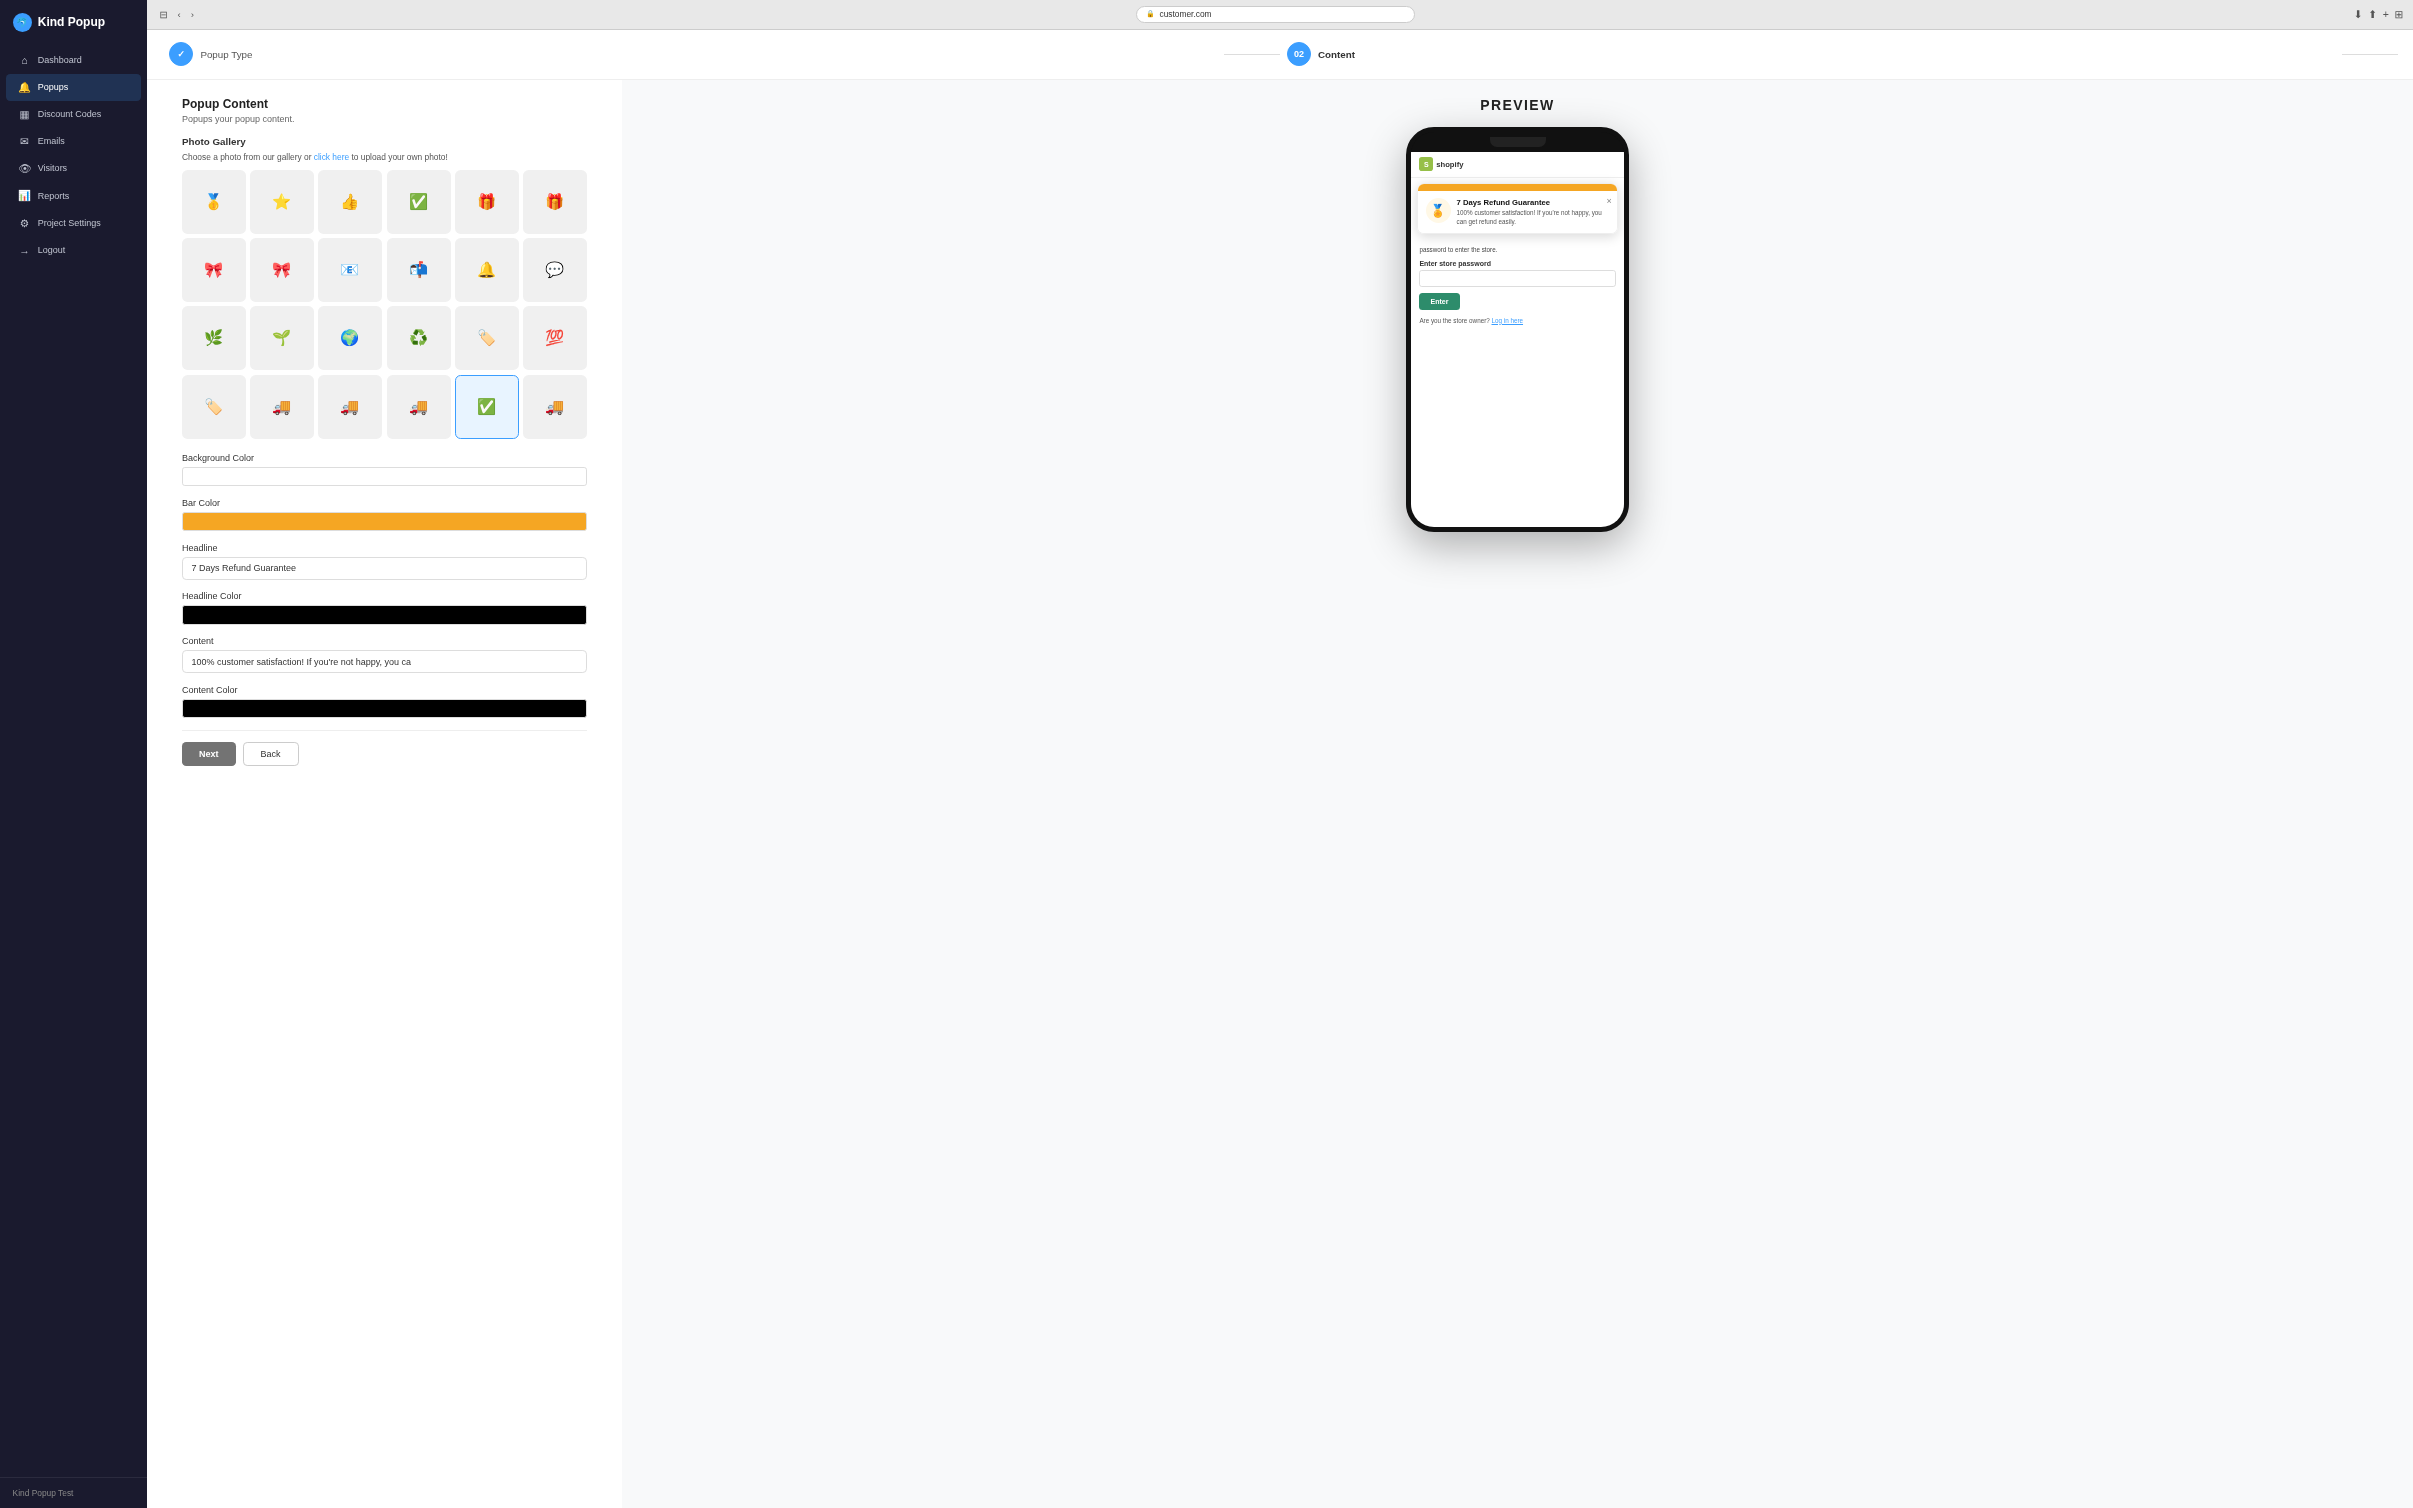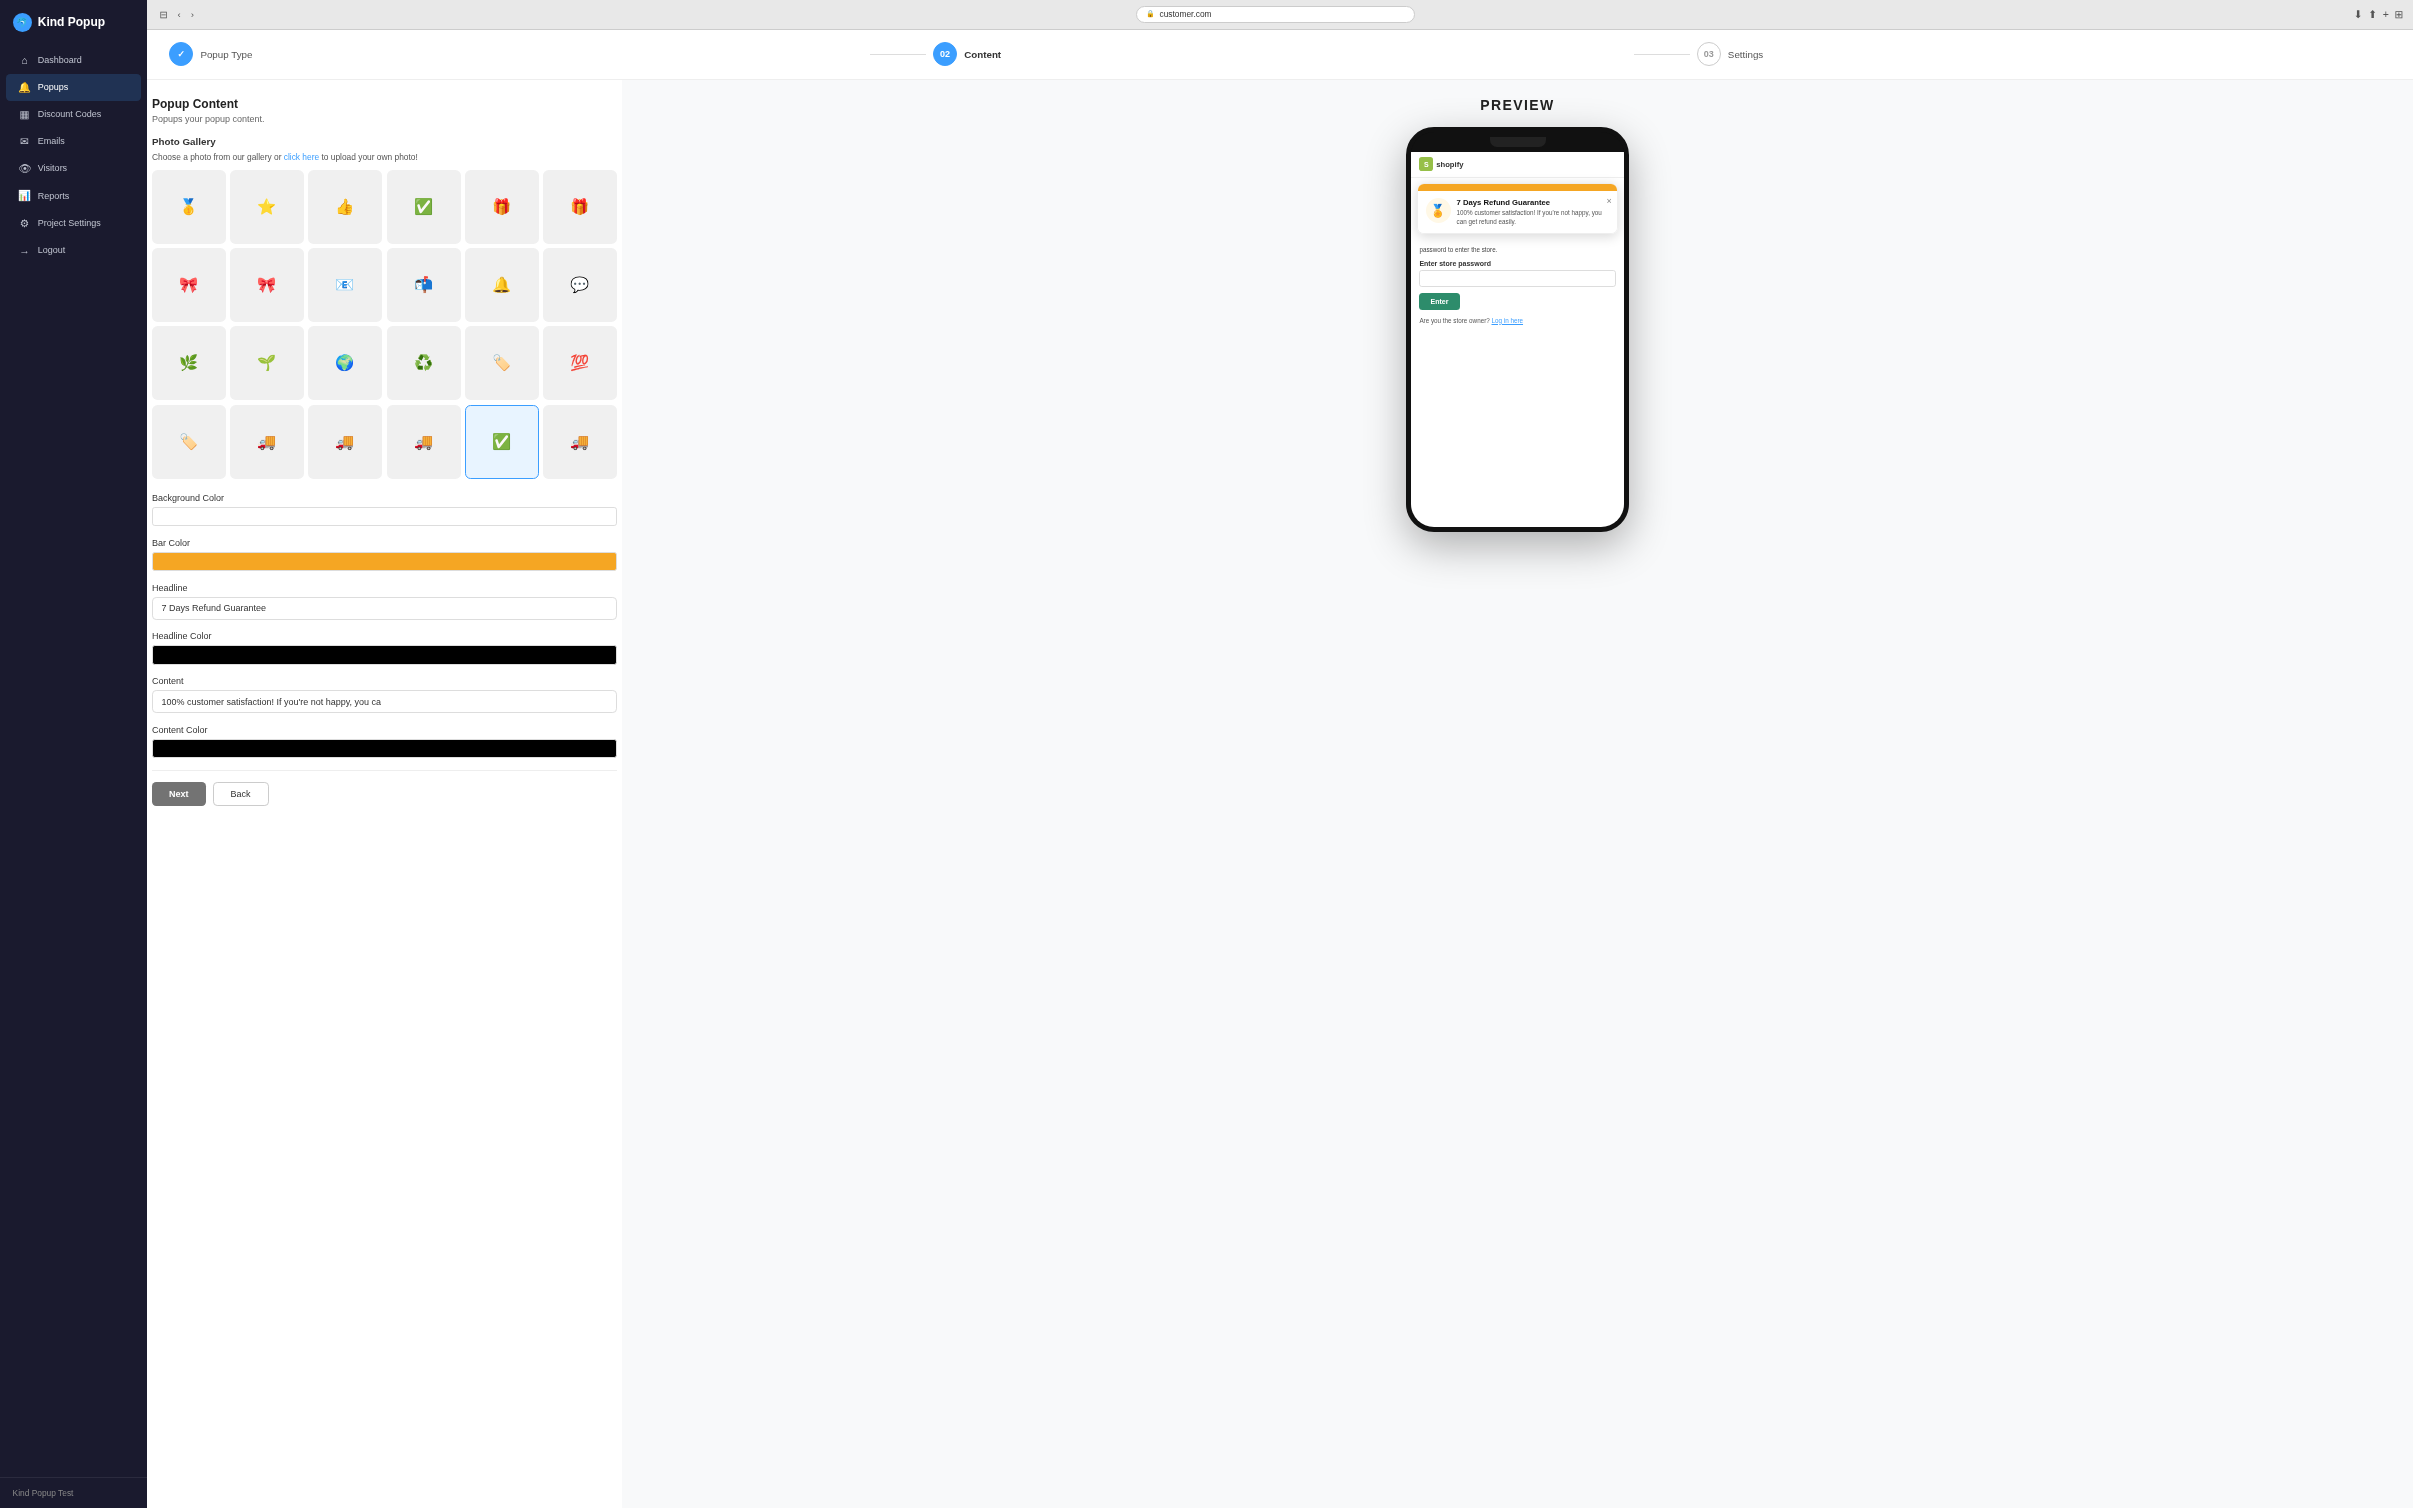--- a/index.html
+++ b/index.html
@@ -130,21 +130,21 @@
     
     .body-layout {
       display: flex;
       flex: 1;
       gap: 0;
     }
 
     
     .form-panel {
       flex: 1;
-      padding: 17px 5px;
+      padding: 17px 35px;
       overflow-y: auto;
       max-width: 475px;
     }
     .section-title {
       font-size: 12px;
       font-weight: 700;
       color: #222;
       margin-bottom: 2.8px;
     }
     .section-subtitle {
@@ -480,24 +480,20 @@
       <div class="wizard-step">
         <div class="wizard-step-circle done">✓</div>
         <span class="wizard-step-label">Popup Type</span>
       </div>
       <div class="wizard-divider"></div>
       <div class="wizard-step">
         <div class="wizard-step-circle active">02</div>
         <span class="wizard-step-label active">Content</span>
       </div>
       <div class="wizard-divider"></div>
-      <div class="wizard-step">
-        <div class="wizard-step-circle">03</div>
-        <span class="wizard-step-label">Settings</span>
-      </div>
     </div>
 
     <div class="body-layout">
 
       <div class="form-panel">
         <div class="section-title">Popup Content</div>
         <div class="section-subtitle">Popups your popup content.</div>
 
         <div class="photo-gallery-title">Photo Gallery</div>
         <div class="photo-gallery-subtitle">

